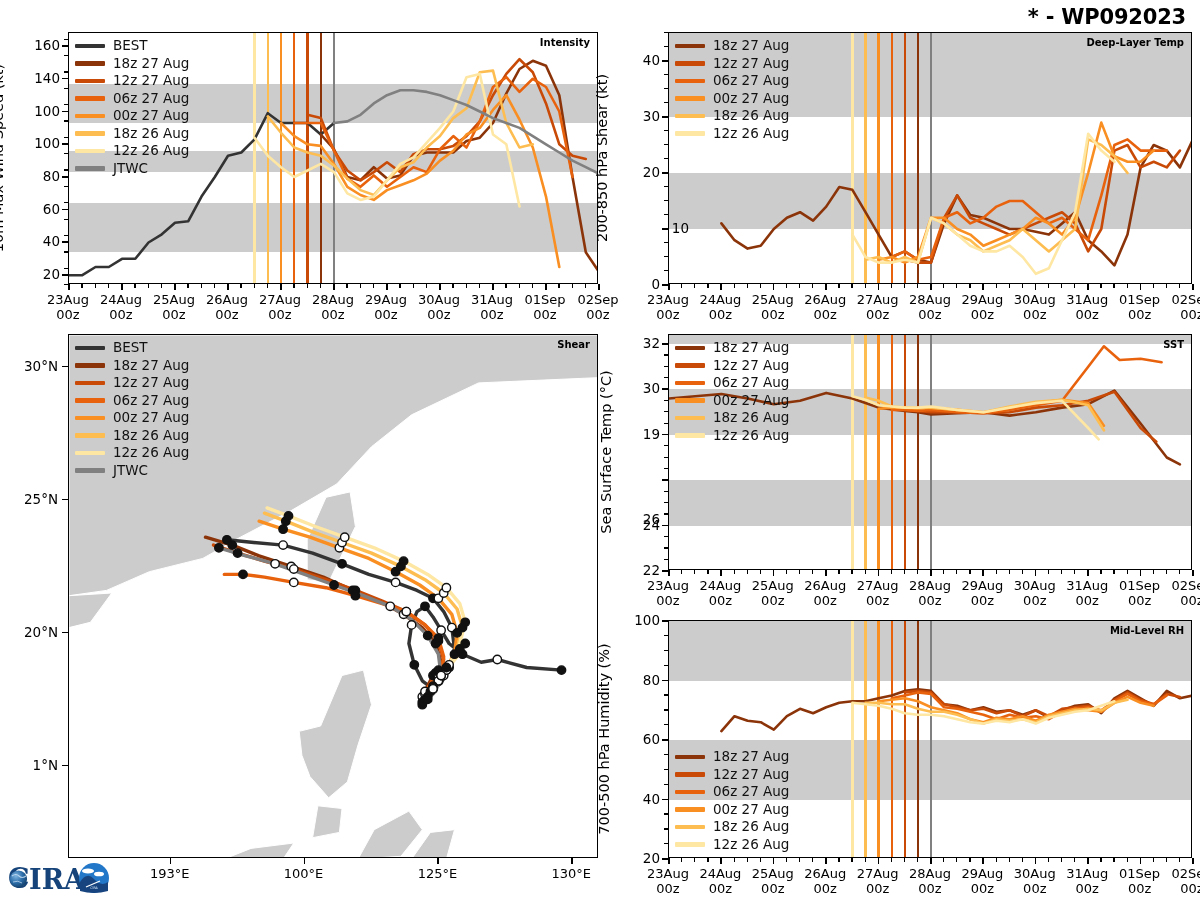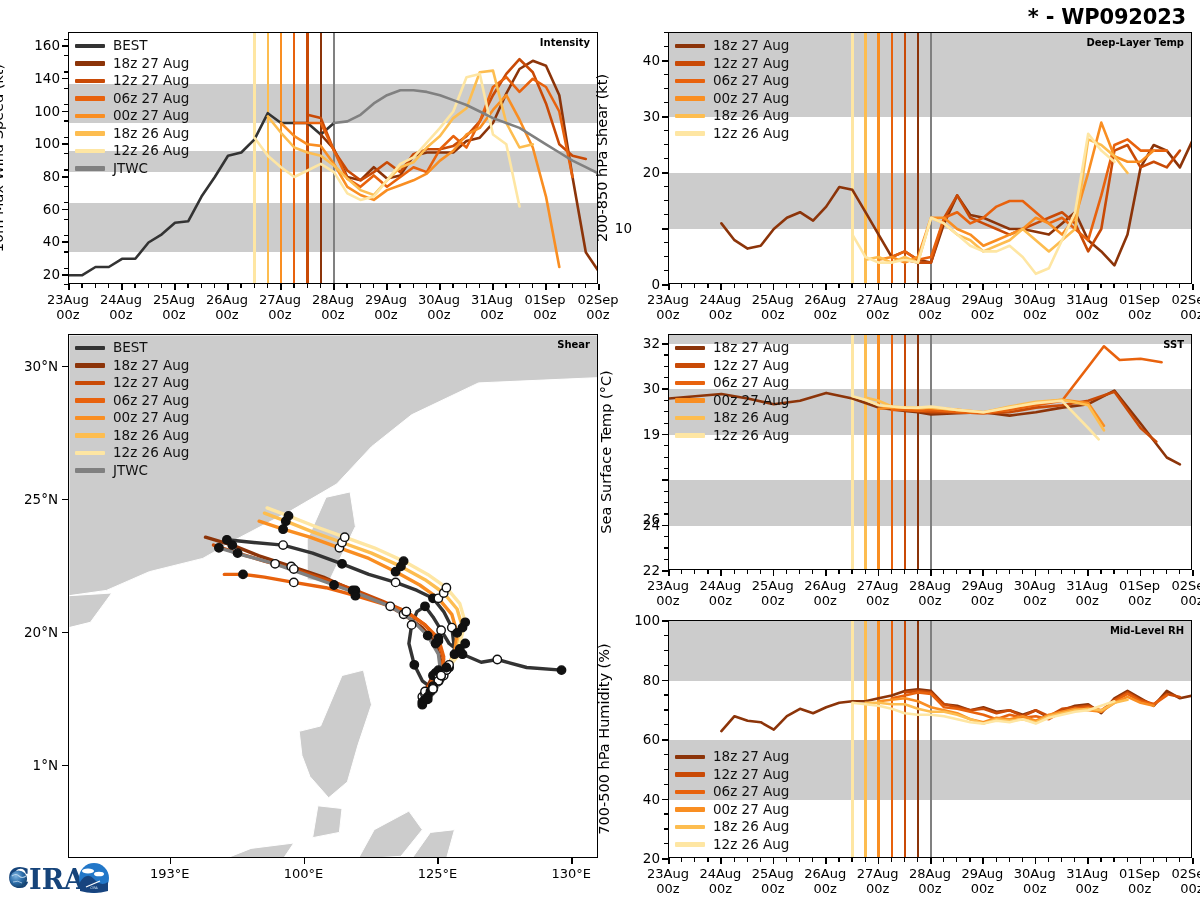--- a/index.html
+++ b/index.html
@@ -258,21 +258,21 @@
         <div class="lgrow">
           <div class="lgsw" style="background: rgb(254, 230, 163);"></div>
           <div class="lgtx">12z 26 Aug</div>
         </div>
       </div>
   </div>
   <div id="ax-shear">
       <div class="ytick" style="left: 662px; top: 284px; width: 6px;"></div>
       <div class="ytk" style="left: 612px; top: 284px; width: 48px;">0</div>
       <div class="ytick" style="left: 662px; top: 228px; width: 6px;"></div>
-      <div class="ytk" style="left: 584px; top: 228px; width: 48px;">10</div>
+      <div class="ytk" style="left: 641px; top: 228px; width: 48px;">10</div>
       <div class="ytick" style="left: 662px; top: 172px; width: 6px;"></div>
       <div class="ytk" style="left: 612px; top: 172px; width: 48px;">20</div>
       <div class="ytick" style="left: 662px; top: 116px; width: 6px;"></div>
       <div class="ytk" style="left: 612px; top: 116px; width: 48px;">30</div>
       <div class="ytick" style="left: 662px; top: 60px; width: 6px;"></div>
       <div class="ytk" style="left: 612px; top: 60px; width: 48px;">40</div>
       <div class="yminor" style="left: 664px; top: 270px; width: 4px;"></div>
       <div class="yminor" style="left: 664px; top: 256px; width: 4px;"></div>
       <div class="yminor" style="left: 664px; top: 242px; width: 4px;"></div>
       <div class="yminor" style="left: 664px; top: 214px; width: 4px;"></div>

